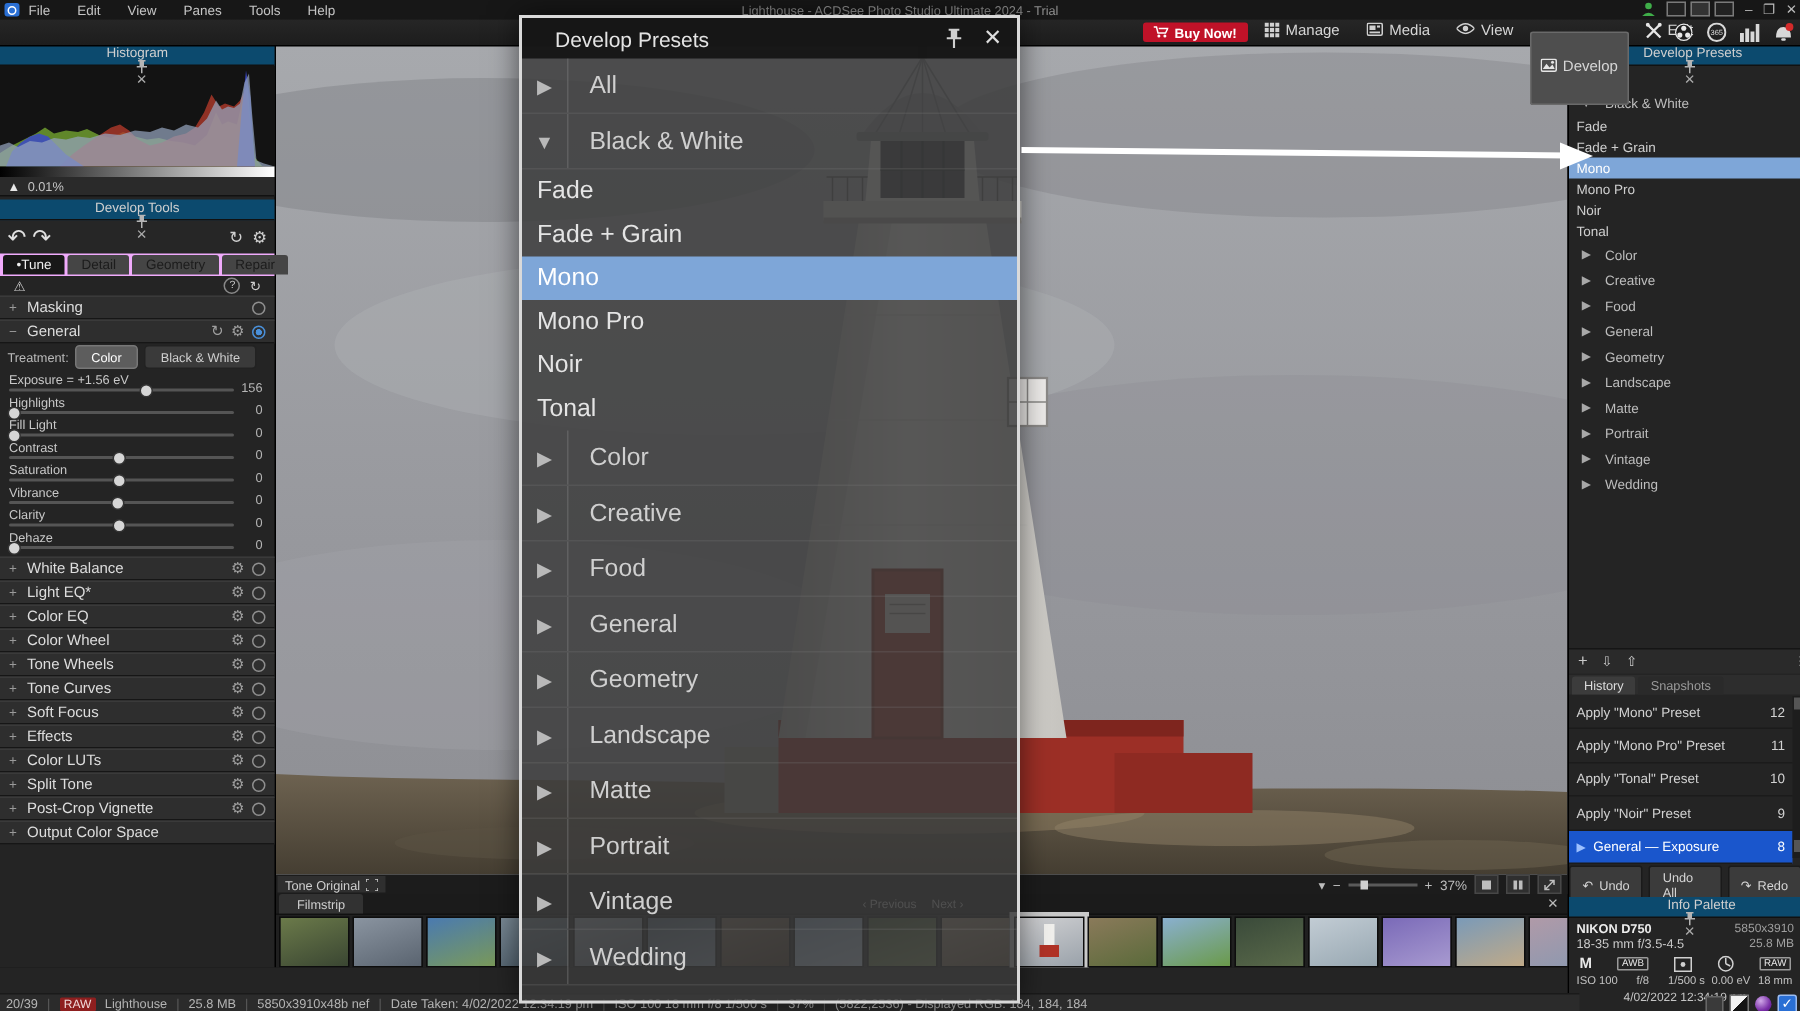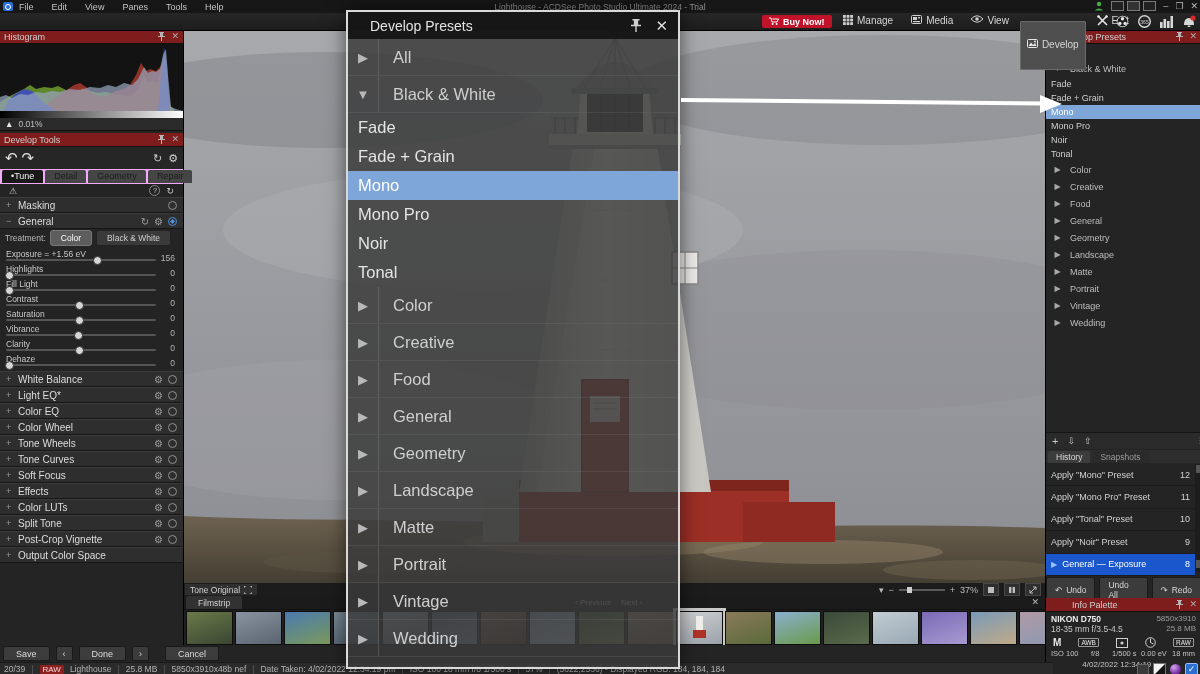--- a/index.html
+++ b/index.html
@@ -22,22 +22,22 @@
   .wbtn{color:#bbb;font-size:9px;line-height:9px;}
   .topbar{left:0;top:13px;width:1200px;height:17px;background:linear-gradient(#262626,#1d1d1d);
           border-bottom:1px solid #000;display:flex;align-items:center;z-index:6;}
   .buy{position:absolute;left:762px;top:2px;height:13px;background:#c01228;border-radius:2px;
        color:#fff;font-size:9px;font-weight:bold;display:flex;align-items:center;gap:4px;padding:0 7px;}
   .modes{position:absolute;left:836px;display:flex;align-items:center;gap:4px;}
   .mode{display:flex;align-items:flex-start;gap:4px;padding:18px 7px;height:13px;color:#d6d6d6;font-size:10px;border-radius:2px;}
   .mode.active{background:#4e4e4e;box-shadow:inset 0 0 0 1px #6a6a6a;margin-top:48px;}
   .topicons{position:absolute;right:4px;display:flex;align-items:center;gap:9px;}
   
-  .phead{height:13px;background:#7f1d1d;display:flex;align-items:center;padding:0 4px;
-         font-size:9px;color:#cfcfcf;border-bottom:1px solid #111;}
+  .phead{height:13px;background:#0c4a6e;display:flex;align-items:center;padding:0 4px;
+         font-size:9px;color:#cfcfcf;border-bottom:1px solid #111;flex-direction:column;}
   .phead .sp{flex:1;}
   .pin,.clx{color:#aaa;font-size:9px;line-height:9px;margin-left:6px;}
   .pin svg{width:7px;height:9px;}
   
   .leftbar{left:0;top:30px;width:183px;height:615px;background:#242424;border-right:1px solid #000;z-index:2;}
   .hist-wrap{position:absolute;left:0;top:0;width:183px;}
   .histarea{height:67px;background:#131313;margin:0;}
   .gradbar{height:7px;background:linear-gradient(90deg,#000,#fff);}
   .cliprow{height:12px;display:flex;align-items:center;gap:5px;padding:0 5px;background:#2a2a2a;
            font-size:8.5px;color:#c4c4c4;border-bottom:1px solid #111;}
@@ -893,27 +893,20 @@
   </div>
   <div class="minirow">
     <span class="sqbtn"></span>
     <span class="bwsq"></span>
     <span class="orb"></span>
     <span class="chk">✓</span>
   </div>
 </div>
 
 <div class="abs bottom">
-  <div class="bbtns">
-    <span class="bbtn">Save</span>
-    <span class="bbtn nav">‹</span>
-    <span class="bbtn">Done</span>
-    <span class="bbtn nav">›</span>
-    <span class="bbtn" style="margin-left:10px;">Cancel</span>
-  </div>
   <div class="statusbar">
       <span>20/39</span>
       <span class="sep">|</span>
       <span class="rawb">RAW</span>
       <span>Lighthouse</span>
       <span class="sep">|</span>
       <span>25.8 MB</span>
       <span class="sep">|</span>
       <span>5850x3910x48b nef</span>
       <span class="sep">|</span>

